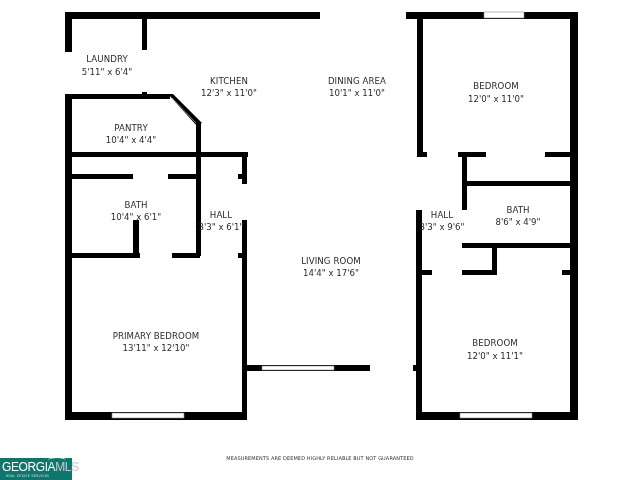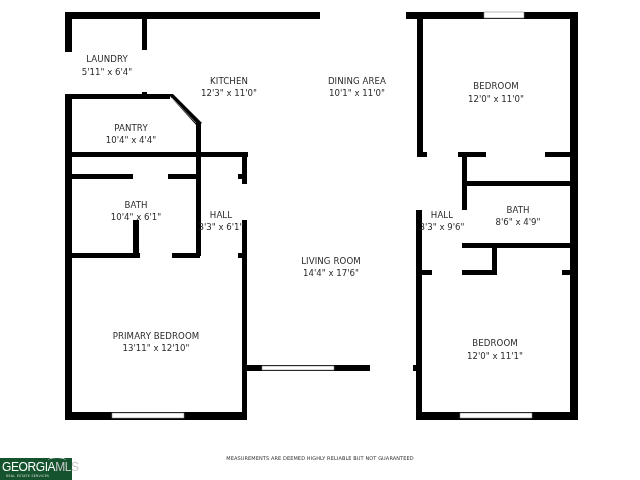--- a/index.html
+++ b/index.html
@@ -4,21 +4,21 @@
 <style>
   html, body { margin: 0; padding: 0; background: #ffffff; }
   body { width: 640px; height: 480px; position: relative; overflow: hidden; font-family: "DejaVu Sans", "Liberation Sans", sans-serif; }
   #plan { position: absolute; left: 0; top: 0; width: 640px; height: 480px; }
   .wall { fill: #000000; }
   .win { fill: #ffffff; stroke: #8a8a8a; stroke-width: 0.6; }
   .opening { stroke: #d8d8d8; stroke-width: 0.6; fill: none; }
   .room-name { font-family: "DejaVu Sans", sans-serif; font-size: 8.6px; fill: #2a2a2a; text-anchor: middle; letter-spacing: 0.1px; }
   .room-dim { font-family: "DejaVu Sans", sans-serif; font-size: 8.6px; fill: #2a2a2a; text-anchor: middle; }
   .footer-note { position: absolute; left: 0; width: 640px; top: 455px; text-align: center; font-family: "DejaVu Sans", sans-serif; font-size: 5px; color: #333; letter-spacing: 0.1px; }
-  .logo { position: absolute; left: 0; top: 458px; width: 72px; height: 22px; background: #14532d; color: #fff; }
+  .logo { position: absolute; left: 0; top: 458px; width: 72px; height: 22px; background: #0f766e; color: #fff; }
   .logo .word { position: absolute; left: 2px; top: 2px; font-family: "Liberation Sans", sans-serif; font-size: 12px; letter-spacing: -0.4px; }
   .logo .word .mls { color: #c9c9c9; font-weight: normal; }
   .logo .sub { position: absolute; left: 6px; top: 16px; font-family: "DejaVu Sans", sans-serif; font-size: 3.2px; color: #e0e0e0; letter-spacing: 0.3px; }
   .logo .roof { position: absolute; left: 48px; top: -1px; width: 18px; height: 6px; border-top: 1.4px solid #fff; border-radius: 50% 50% 0 0; }
 </style>
 </head>
 <body>
 
 <svg id="plan" viewBox="0 0 640 480" xmlns="http://www.w3.org/2000/svg">
   <g>

